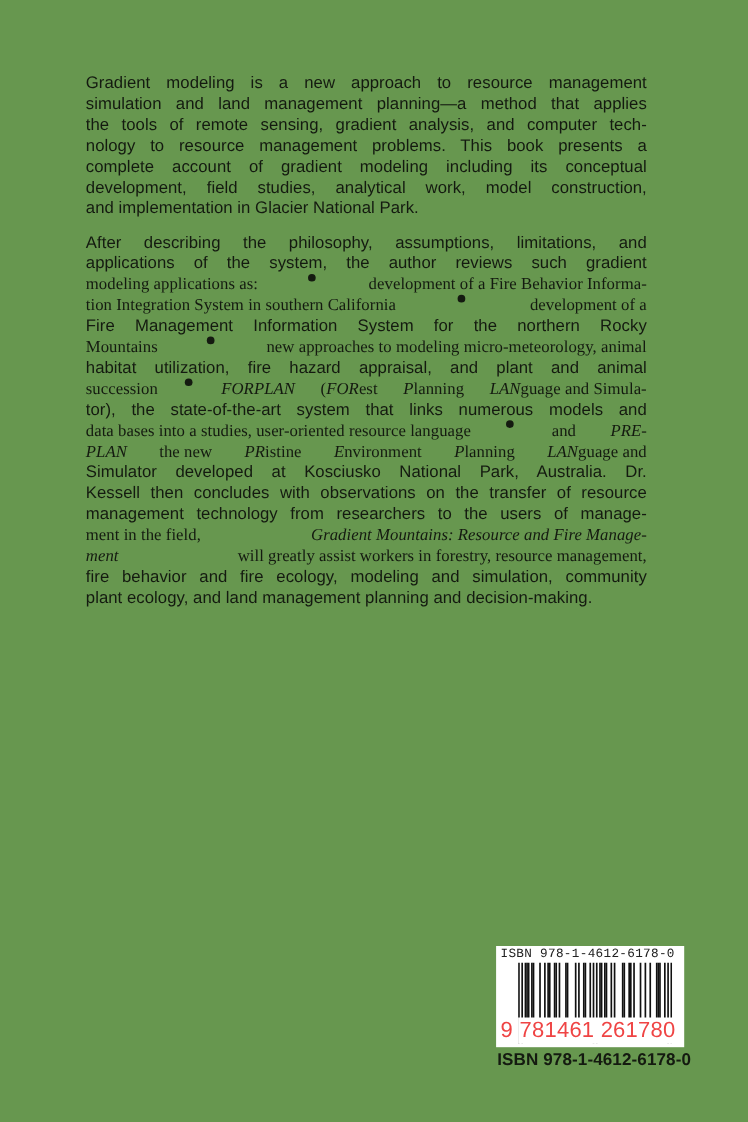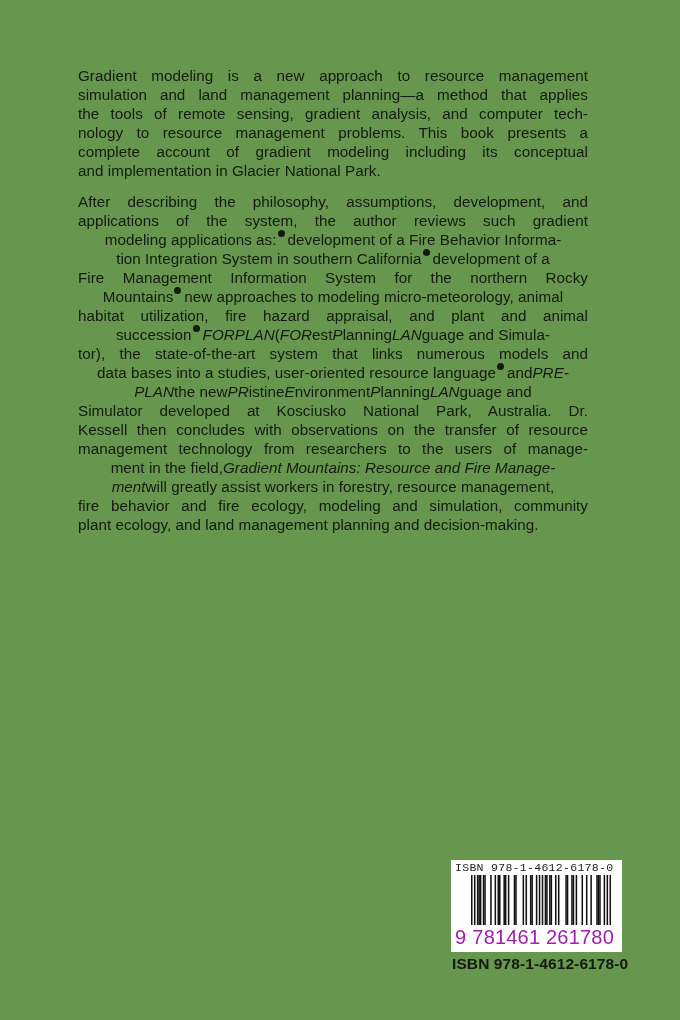--- a/index.html
+++ b/index.html
@@ -38,22 +38,23 @@
       height: 19px;
     }
     .line.last {
       text-align-last: left;
     }
     .line > span {
       white-space: normal;
     }
     .jl {
       display: flex;
-      justify-content: center;
-      white-space: nowrap;
+      justify-content: space-between;
+      white-space: nowrap;
+      font-family: Liberation Serif, serif;
     }
     .bullet {
       display: inline-block;
       width: 7px;
       height: 7px;
       border-radius: 50%;
       background: #141a10;
       vertical-align: 1px;
       margin: 0 3px 0 1px;
     }
@@ -91,21 +92,21 @@
       height: 74px;
     }
     .barcode-digits {
       position: absolute;
       left: 3px;
       top: 65px;
       height: 24px;
       font-family: "Liberation Sans", "DejaVu Sans", sans-serif;
       font-size: 20px;
       line-height: 24px;
-      color: #a21caf;
+      color: #ef4444;
       white-space: nowrap;
       letter-spacing: 0.2px;
     }
     .barcode-digits span {
       background: #fff;
       display: inline-block;
       padding: 0 1px;
     }
     .barcode-digits .d1 {
       margin-right: 4px;
@@ -127,25 +128,26 @@
 <body>
 
 <div class="blurb">
 
   <p class="para">
     <span class="line">Gradient modeling is a new approach to resource management</span>
     <span class="line">simulation and land management planning—a method that applies</span>
     <span class="line">the tools of remote sensing, gradient analysis, and computer tech-</span>
     <span class="line">nology to resource management problems. This book presents a</span>
     <span class="line">complete account of gradient modeling including its conceptual</span>
+    <span class="line">development, field studies, analytical work, model construction,</span>
     <span class="line last">and implementation in Glacier National Park.</span>
   </p>
 
   <p class="para">
-    <span class="line">After describing the philosophy, assumptions, development, and</span>
+    <span class="line">After describing the philosophy, assumptions, limitations, and</span>
     <span class="line">applications of the system, the author reviews such gradient</span>
 
     <span class="line jl">
       <span>modeling applications as:</span>
       <span class="bullet"></span>
       <span>development of a Fire Behavior Informa-</span>
     </span>
 
     <span class="line jl">
       <span>tion Integration System in southern California</span>

